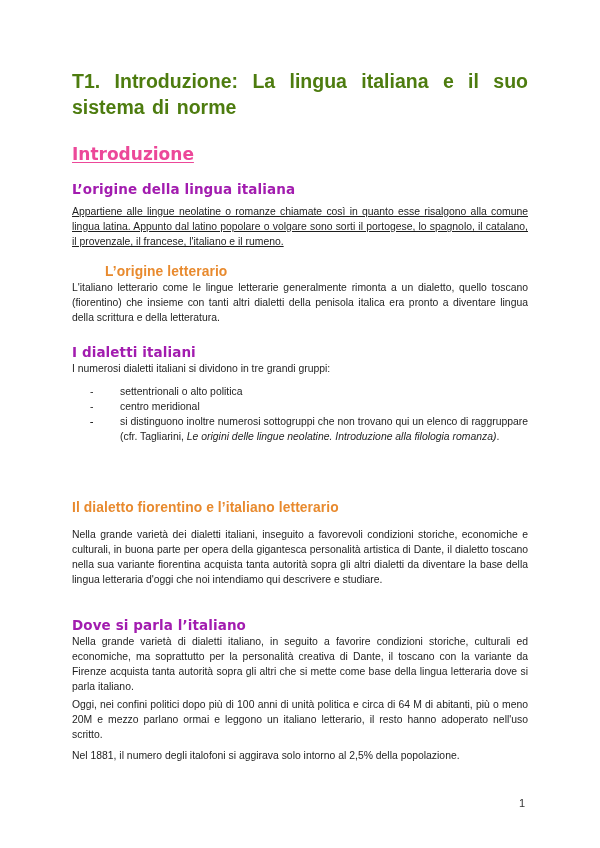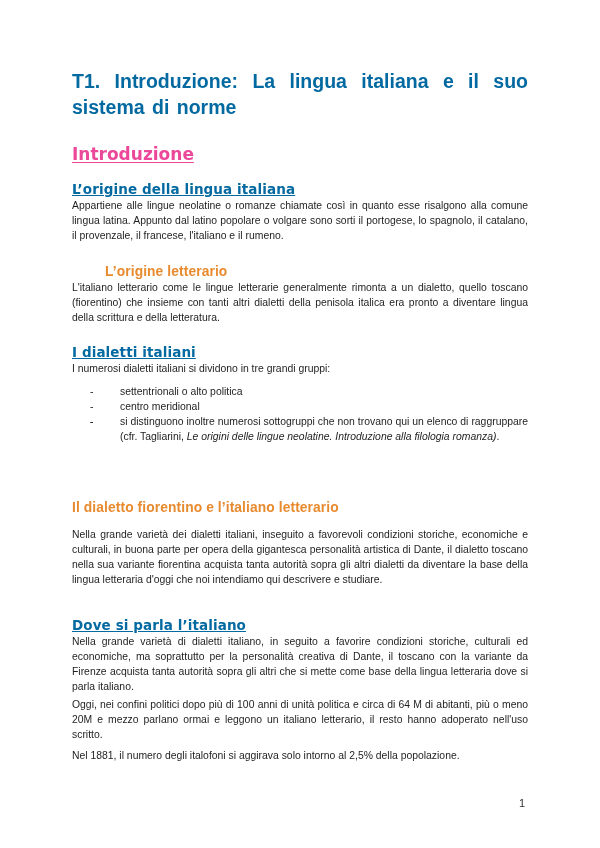--- a/index.html
+++ b/index.html
@@ -1,41 +1,41 @@
 <!DOCTYPE html>
 <html><head>
   <meta charset="utf-8">
   <style>
     html, body { margin: 0; padding: 0; background: #ffffff; }
     body { width: 600px; height: 848px; position: relative; overflow: hidden; font-family: "Liberation Sans", sans-serif; color: #1a1a1a; }
     .page { position: absolute; left: 72px; top: 0; width: 456px; }
-    .title { position: absolute; left: 0; top: 68px; width: 456px; font-family: "Liberation Sans", sans-serif; font-weight: bold; font-size: 19.5px; line-height: 26px; color: #0369a1; text-align: justify; text-align-last: left; margin: 0; word-spacing: 2px; }
+    .title { position: absolute; left: 0; top: 68px; width: 456px; font-family: "Liberation Sans", sans-serif; font-weight: bold; font-size: 19.5px; line-height: 26px; color: #4d7c0f; text-align: justify; text-align-last: left; margin: 0; word-spacing: 2px; }
     .intro-heading { position: absolute; left: 0; top: 143px; font-family: "DejaVu Sans", sans-serif; font-size: 17px; line-height: 22px; color: #ec4899; text-decoration: underline; text-underline-offset: 2px; margin: 0; }
     .h2 { position: absolute; left: 0; font-family: "DejaVu Sans", sans-serif; font-weight: bold; font-size: 13.5px; line-height: 18px; margin: 0; letter-spacing: 0.1px; }
-    .h2.dark { color: #0369a1; text-decoration: underline; }
+    .h2.dark { color: #a21caf; }
     .h2.light { color: #e88a2e; font-family: "Liberation Sans", sans-serif; font-size: 13.8px; }
     .p { position: absolute; left: 0; width: 456px; font-family: "Liberation Sans", sans-serif; font-size: 10.4px; line-height: 15px; color: #1e1e1e; text-align: justify; margin: 0; }
     .p.lastleft { text-align-last: left; }
     .list { position: absolute; left: 0; width: 456px; margin: 0; padding: 0; list-style: none; font-family: "Liberation Sans", sans-serif; font-size: 10.4px; line-height: 15px; color: #1e1e1e; }
     .list li { position: relative; padding-left: 48px; text-align: justify; text-align-last: left; }
     .list li .dash { position: absolute; left: 18px; top: 0; }
     .list li em { font-style: italic; }
     .pagenum { position: absolute; left: 519px; top: 797px; font-family: "Liberation Sans", sans-serif; font-size: 11px; color: #333; }
   </style>
 </head>
 <body>
 
 <div class="page">
 
   <h1 class="title">T1. Introduzione: La lingua italiana e il suo sistema di norme</h1>
 
   <h2 class="intro-heading">Introduzione</h2>
 
   <h3 class="h2 dark" style="top:180px;">L’origine della lingua italiana</h3>
-  <p class="p lastleft" style="top:198px;">Appartiene alle lingue neolatine o romanze chiamate così in quanto esse risalgono alla comune lingua latina. Appunto dal latino popolare o volgare sono sorti il portogese, lo spagnolo, il catalano, il provenzale, il francese, l'italiano e il rumeno.</p>
+  <p class="p lastleft" style="top:204px;text-decoration:underline;">Appartiene alle lingue neolatine o romanze chiamate così in quanto esse risalgono alla comune lingua latina. Appunto dal latino popolare o volgare sono sorti il portogese, lo spagnolo, il catalano, il provenzale, il francese, l'italiano e il rumeno.</p>
 
   <h3 class="h2 light" style="top:263px;padding-left:33px;">L’origine letterario</h3>
   <p class="p lastleft" style="top:280px;">L'italiano letterario come le lingue letterarie generalmente rimonta a un dialetto, quello toscano (fiorentino) che insieme con tanti altri dialetti della penisola italica era pronto a diventare lingua della scrittura e della letteratura.</p>
 
   <h3 class="h2 dark" style="top:343px;">I dialetti italiani</h3>
   <p class="p lastleft" style="top:361px;">I numerosi dialetti italiani si dividono in tre grandi gruppi:</p>
 
   <ul class="list" style="top:384px;">
     <li><span class="dash">-</span><span>settentrionali o alto politica</span></li>
     <li><span class="dash">-</span><span>centro meridional</span></li>

